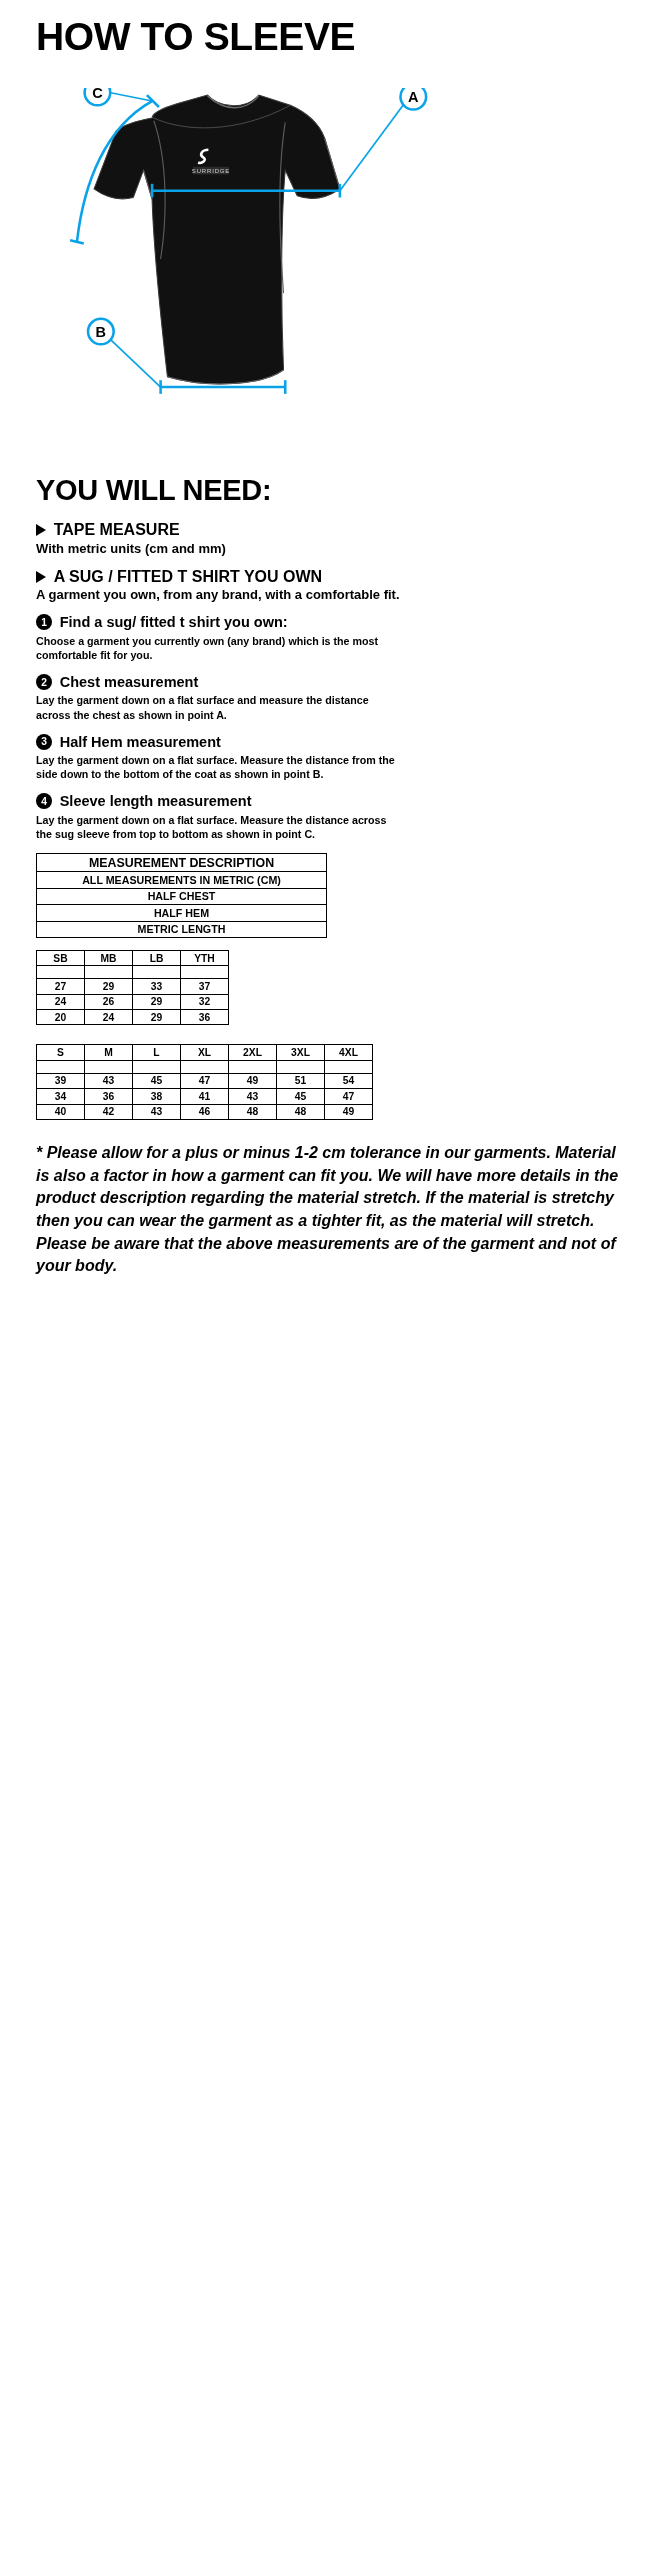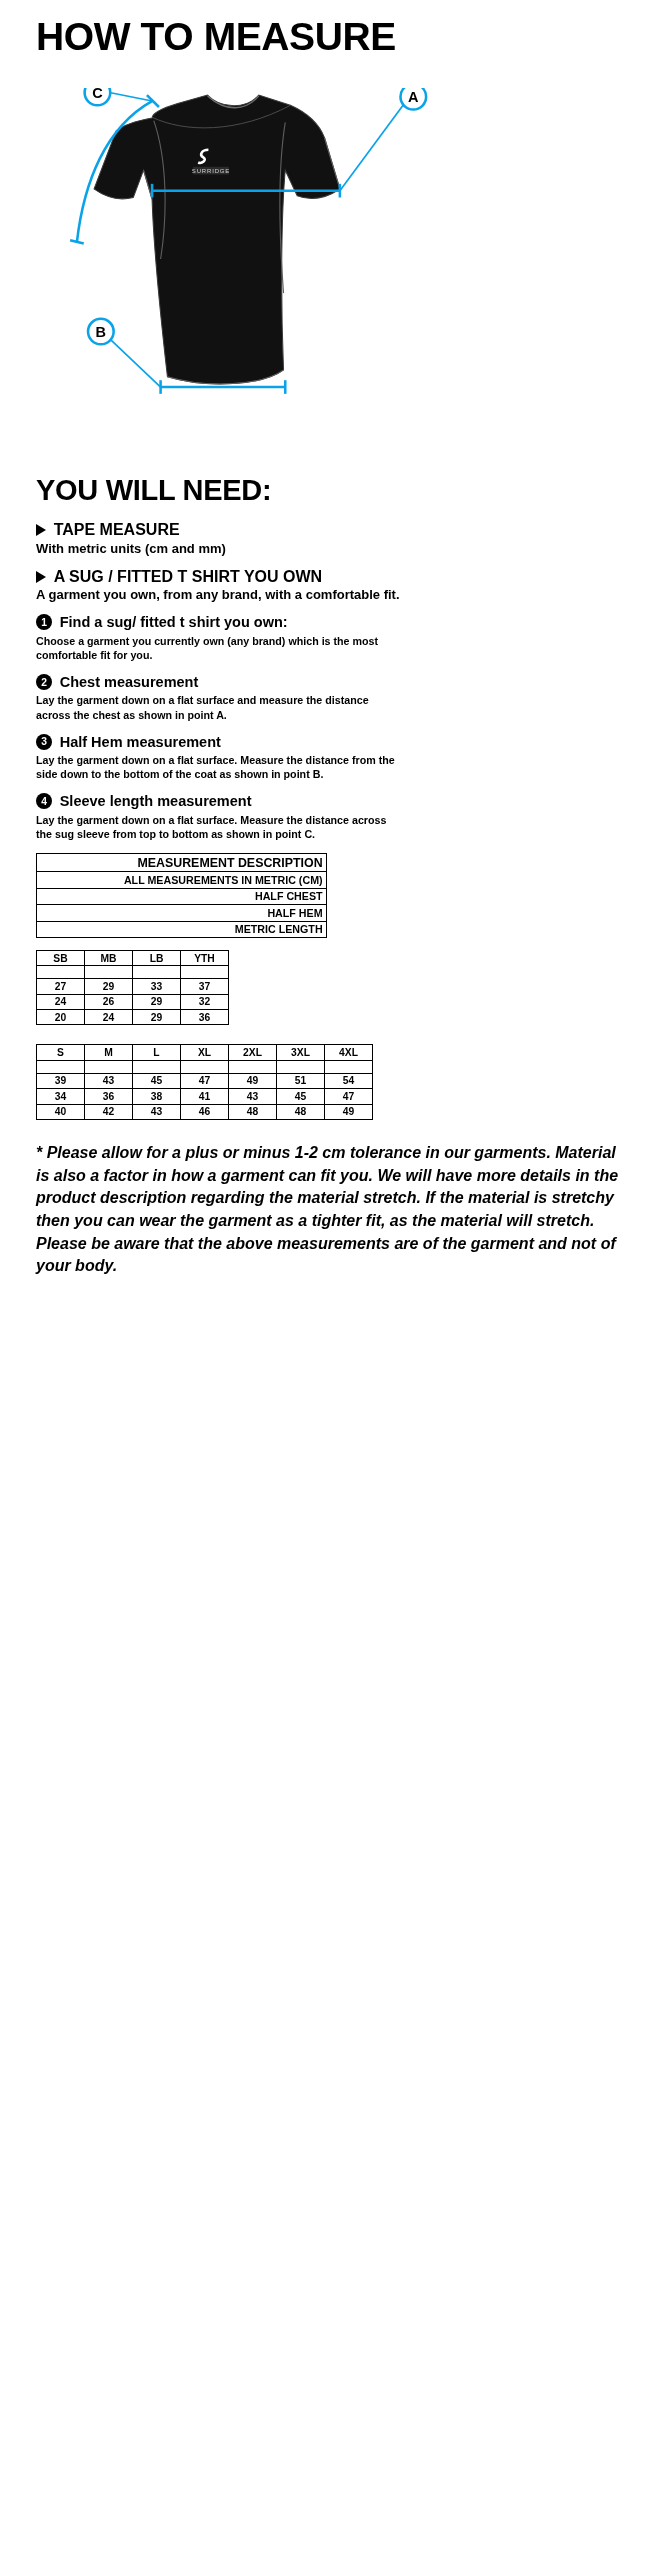--- a/index.html
+++ b/index.html
@@ -129,21 +129,21 @@
   table.sz td, table.sz th {
     border: 0.9px solid #000;
     font-size: 10.3px;
     font-weight: bold;
     padding: 1.7px 3.4px;
     text-align: center;
     height: 13px;
     box-sizing: border-box;
   }
   table.desc td {
-    text-align: right;
+    text-align: center;
     font-size: 10.7px;
   }
   table.desc tr:first-child td {
     font-size: 12.4px;
   }
   .sizes-head th {
     font-size: 12px;
     height: 19px;
   }
   .sizes-spacer td {
@@ -160,21 +160,21 @@
     font-style: italic;
     line-height: 1.42;
     margin: 22px 12px 38px 12px;
   }
 </style>
 </head>
 <body>
 
 <div class="page">
 
-  <h1 class="main-title">HOW TO MEASURE</h1>
+  <h1 class="main-title">HOW TO SLEEVE</h1>
 
 
   <div class="illustration">
     <svg width="607" height="359" viewBox="0 0 711 420">
 
       <g>
         <path d="M150 35 C 150 30, 160 24, 180 18 L 215 8 C 228 22, 258 27, 275 8 L 312 20
                  C 330 28, 345 40, 352 58 L 370 118 C 352 130, 336 132, 320 126 L 306 96
                  C 302 140, 300 230, 304 330 C 280 348, 215 352, 168 338
                  C 160 268, 152 190, 150 130 L 140 96 L 128 128 C 112 132, 96 128, 82 118

